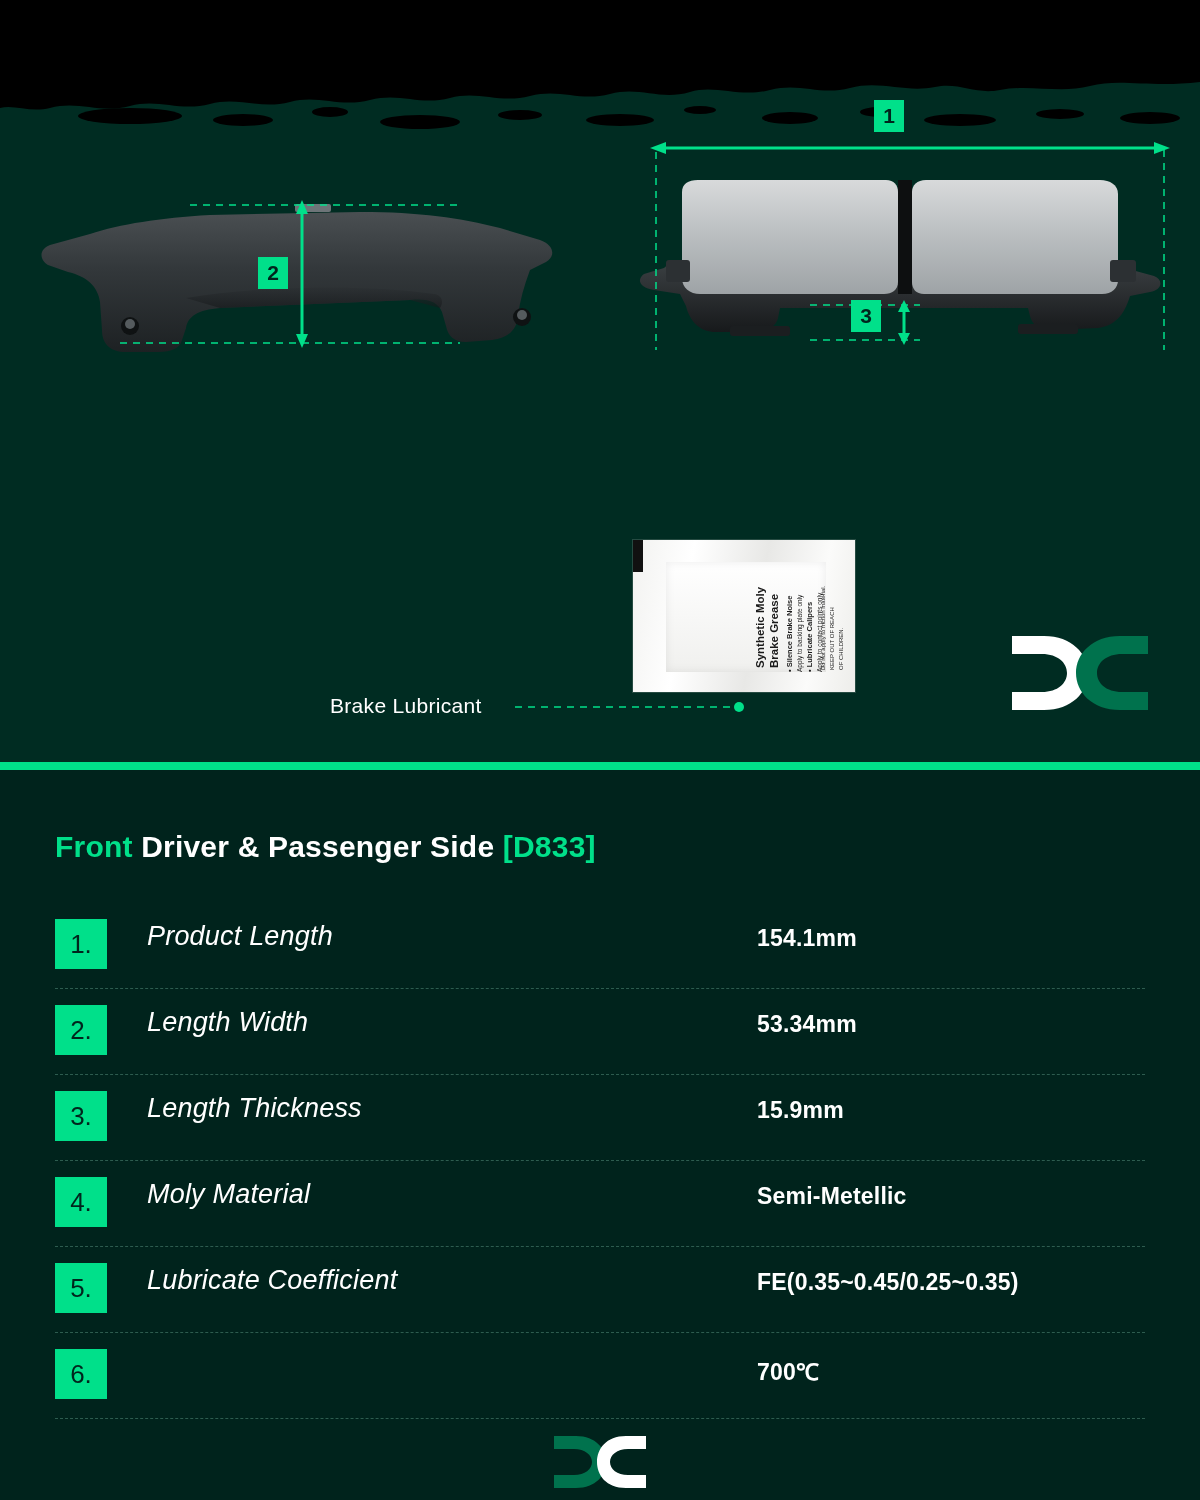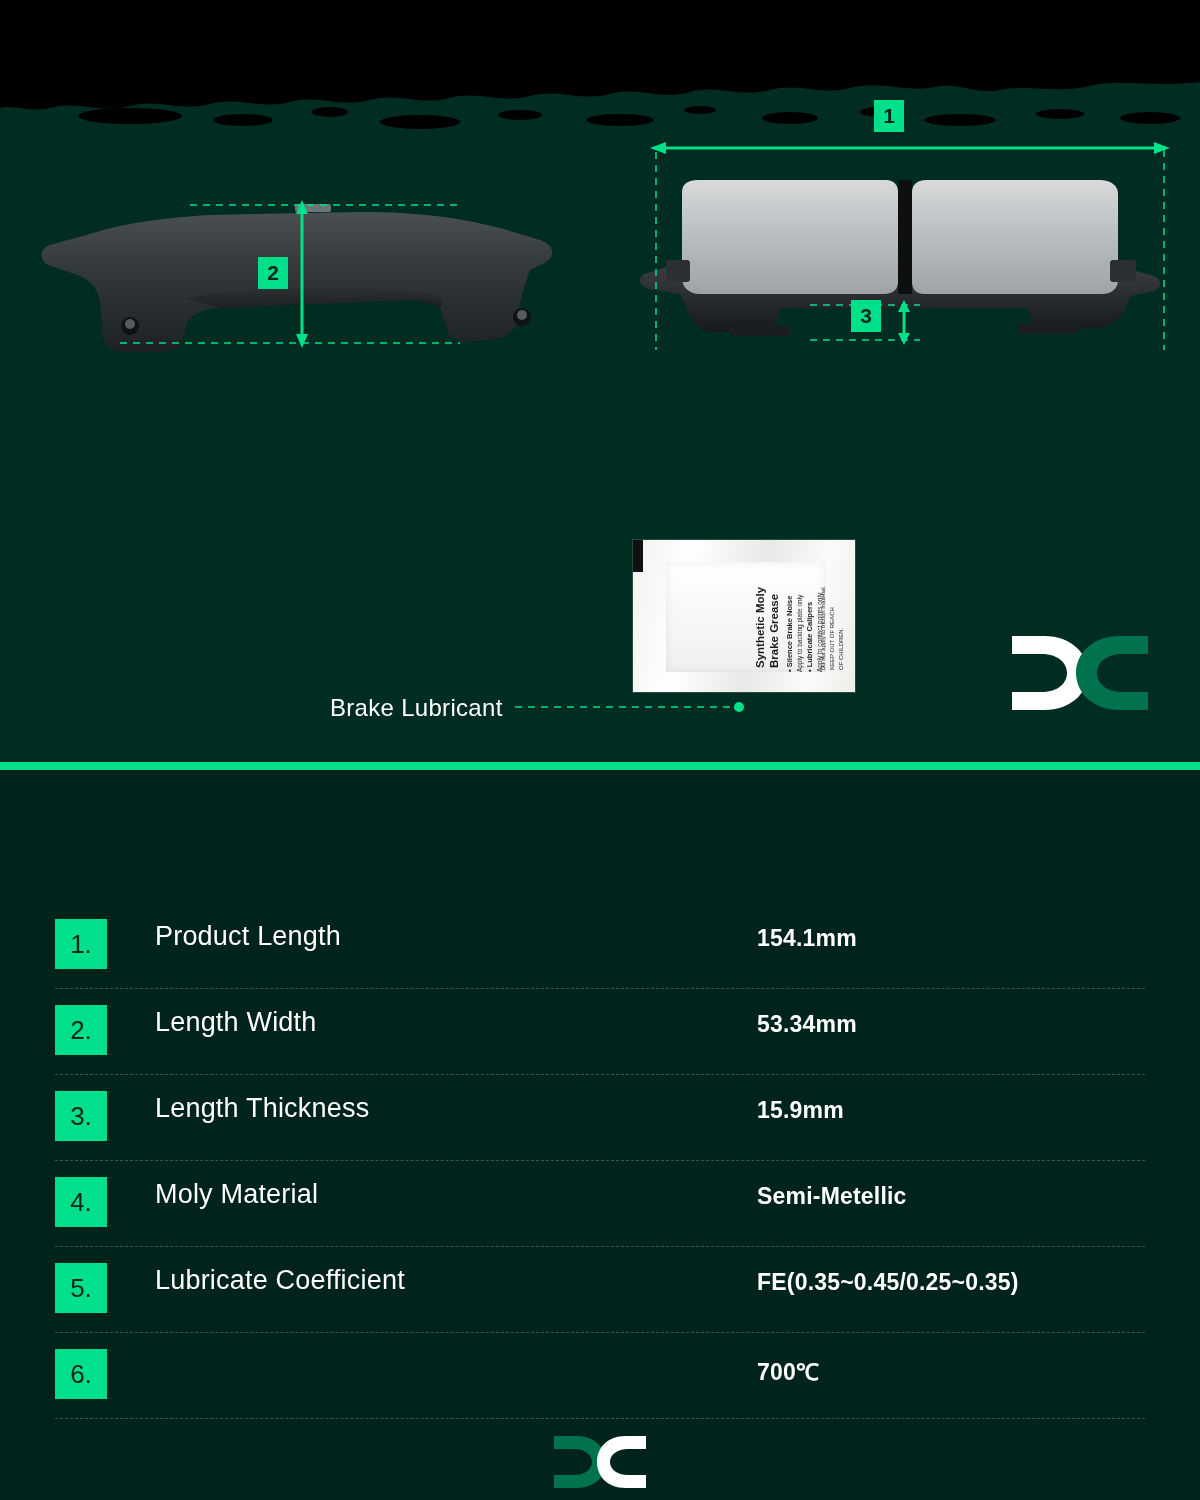--- a/index.html
+++ b/index.html
@@ -125,21 +125,21 @@
   .lube-warn {
     left: 186px; top: 130px;
     font-size: 6px;
     line-height: 9px;
   }
   .lube-label {
     position: absolute;
     left: 330px;
     top: 694px;
     color: #ffffff;
-    font-size: 24px;
+    font-size: 21px;
     letter-spacing: 0.3px;
   }
   .lube-leader {
     position: absolute;
     left: 515px;
     top: 700px;
     width: 230px;
     height: 14px;
   }
 
@@ -204,27 +204,28 @@
     background: #00e08a;
     color: #00251d;
     font-size: 26px;
     font-weight: 300;
     text-align: center;
     line-height: 50px;
     font-family: "Liberation Sans", sans-serif;
   }
   .row-label {
     position: absolute;
-    left: 100px;
+    left: 92px;
     top: 18px;
     font-size: 27px;
     color: #ffffff;
     font-weight: 300;
     font-family: "Liberation Sans", sans-serif;
     letter-spacing: 0.2px;
+    font-style: italic;
   }
   .row-value {
     position: absolute;
     left: 702px;
     top: 22px;
     font-size: 23px;
     color: #ffffff;
     font-weight: bold;
     letter-spacing: 0.2px;
     text-align: center;
@@ -367,20 +368,23 @@
 
     <svg class="brand-top" viewBox="0 0 140 86">
       <path fill="#ffffff" d="M2,6 L34,6 C62,6 78,24 78,43 C78,62 62,80 34,80 L2,80 L2,62 L32,62 C48,62 57,53 57,43 C57,33 48,24 32,24 L2,24 Z"></path>
       <path fill="#00724d" d="M138,6 L110,6 C82,6 66,24 66,43 C66,62 82,80 110,80 L138,80 L138,62 L112,62 C96,62 87,53 87,43 C87,33 96,24 112,24 L138,24 Z"></path>
     </svg>
   </div>
 
   <div class="divider"></div>
 
   <div class="spec">
+    <div class="spec-title">
+      <span class="hl">Front</span><span> Driver &amp; Passenger Side </span><span class="hl">[D833]</span>
+    </div>
 
     <div class="rows">
       <div class="row">
         <div class="row-num">1.</div>
         <div class="row-label">Product Length</div>
         <div class="row-value">154.1mm</div>
       </div>
       <div class="row">
         <div class="row-num">2.</div>
         <div class="row-label">Length Width</div>

